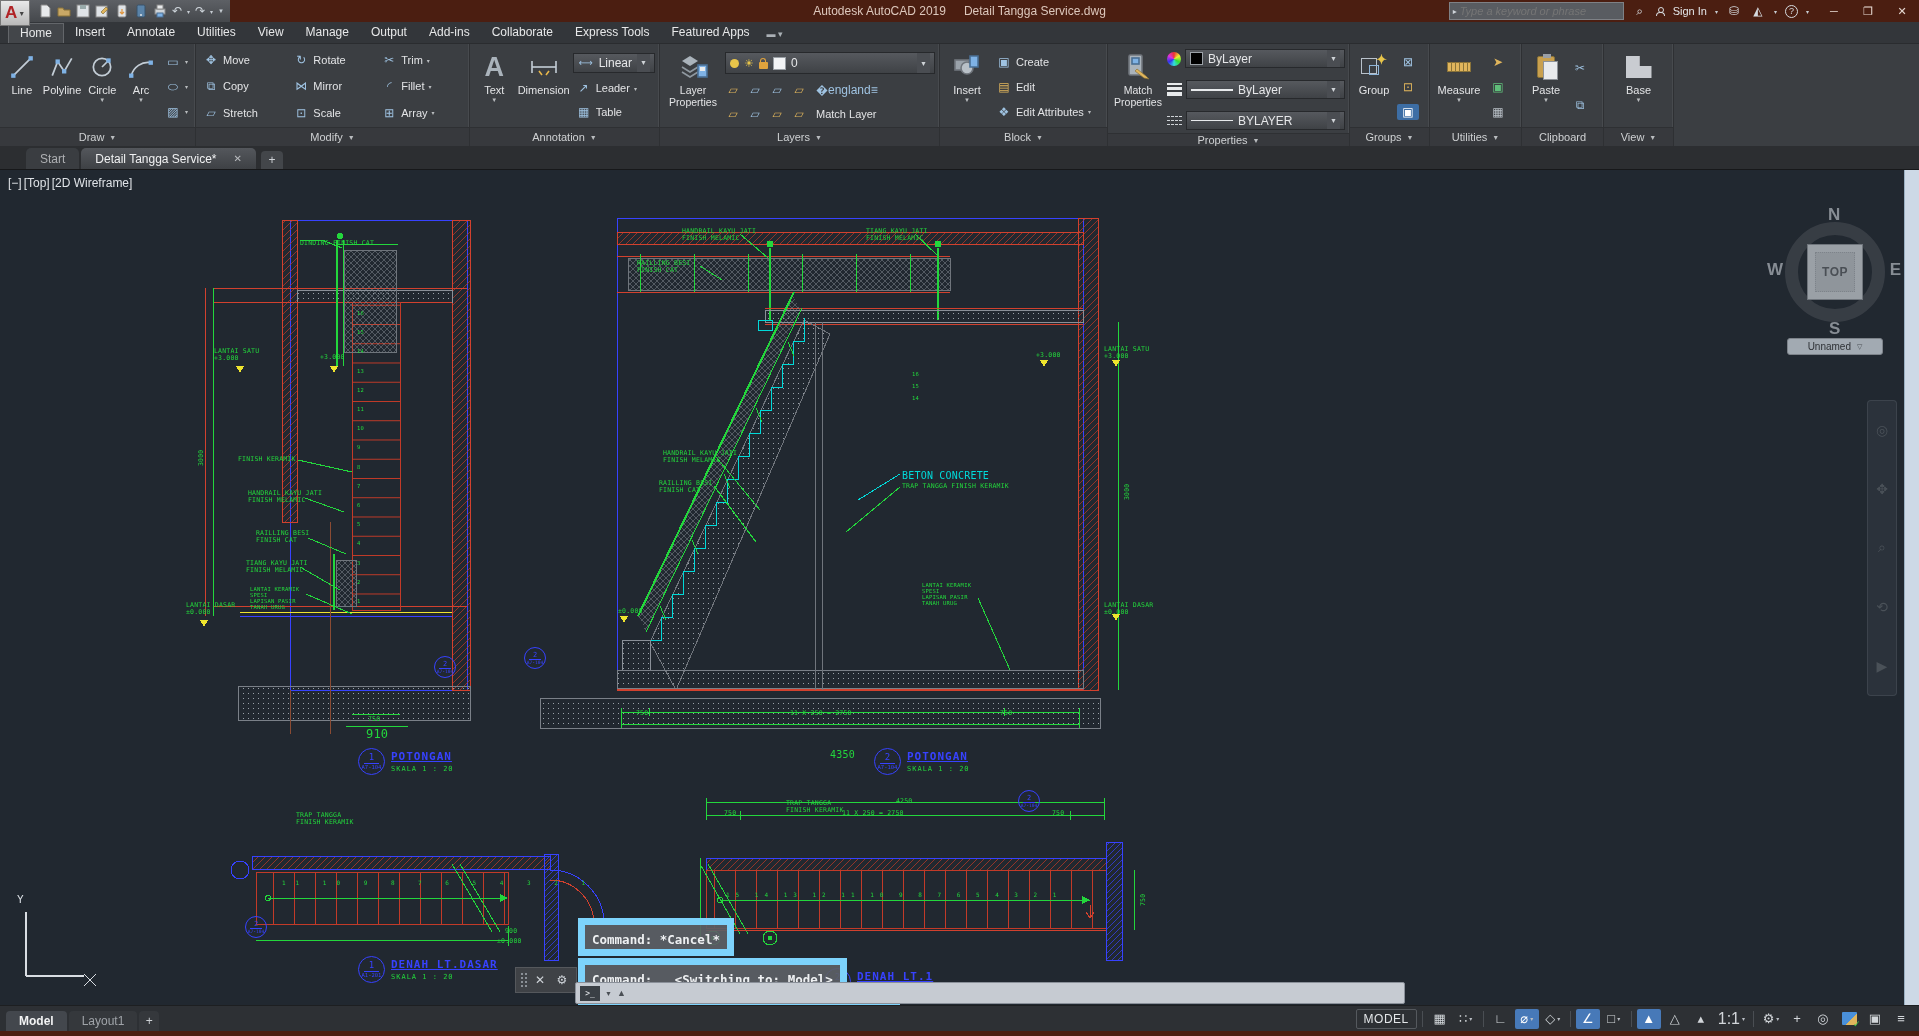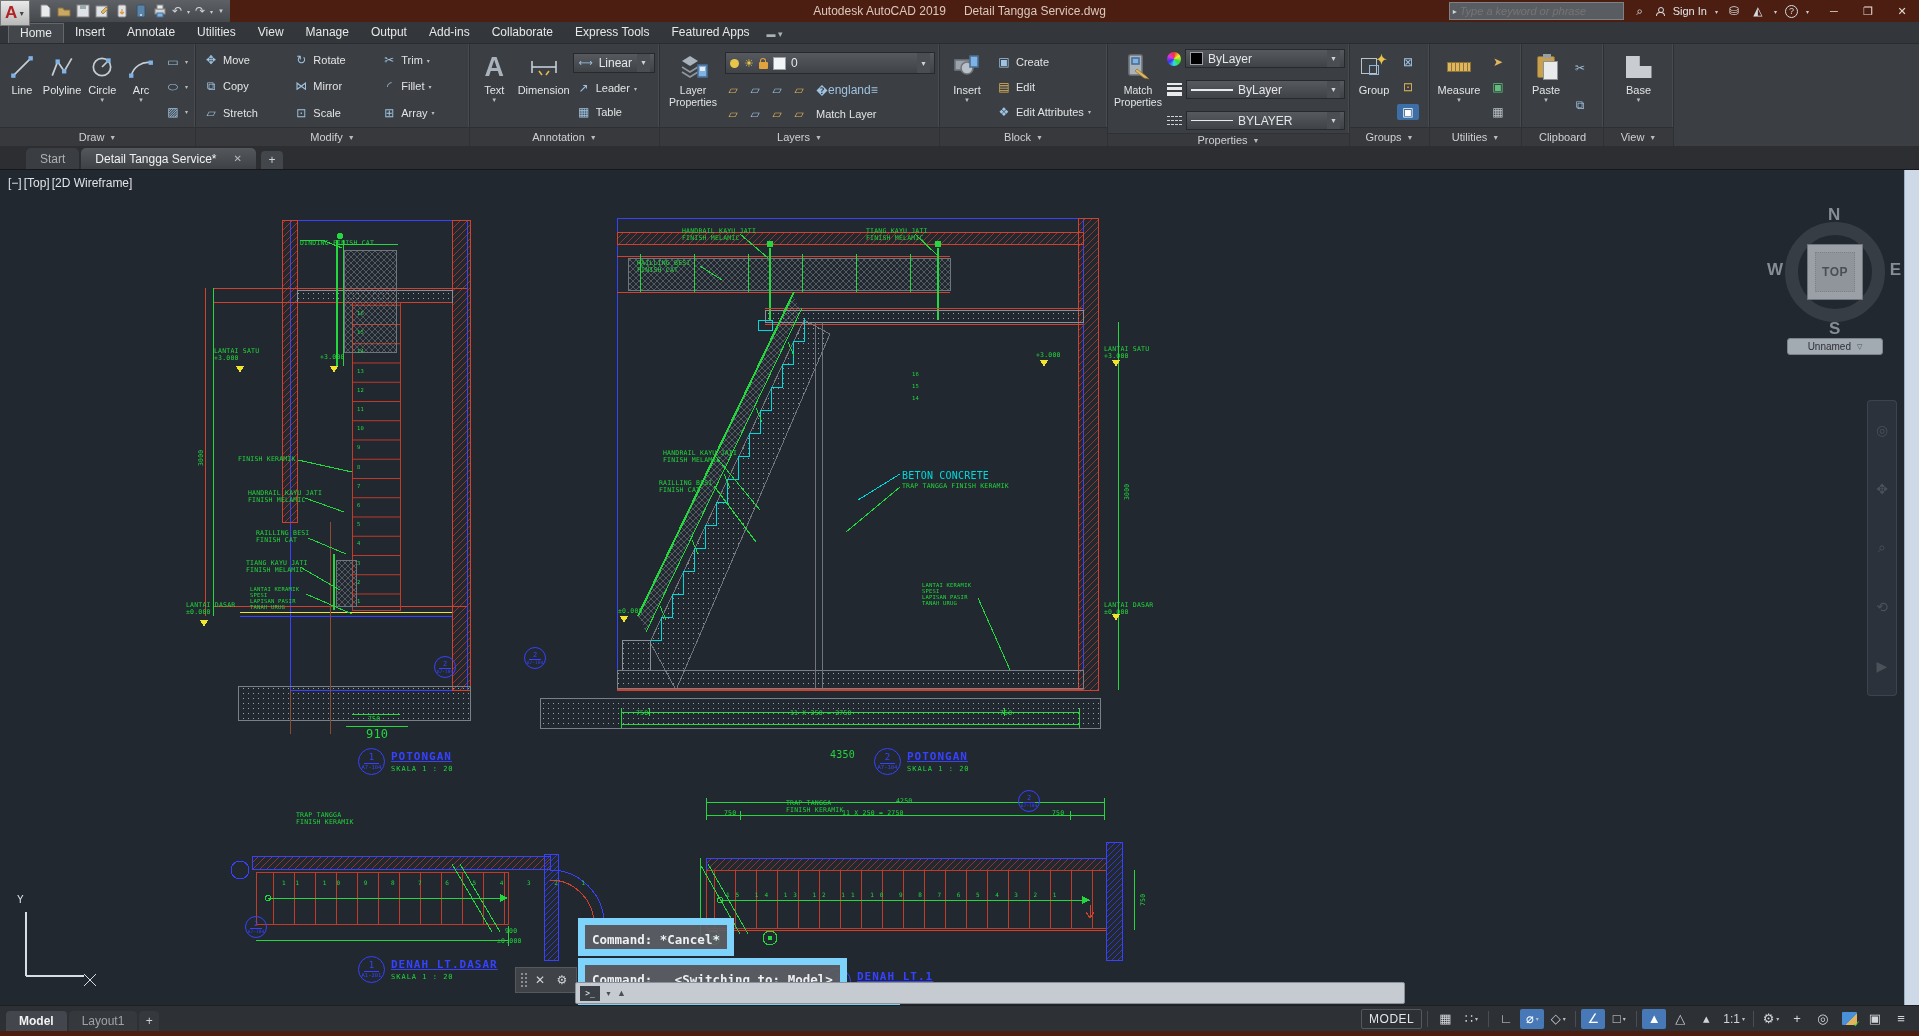--- a/index.html
+++ b/index.html
@@ -1069,21 +1069,21 @@
           <div class="stool active">
             <span>▲</span>
           </div>
           <div class="stool">
             <span>△</span>
           </div>
           <div class="stool">
             <span>▴</span>
           </div>
           <div class="stool">
-            <span style="font-size:12px">1:1</span>
+            <span style="font-size:16px">1:1</span>
             <span class="tdd">▾</span>
           </div>
           <span class="ssep"></span>
           <div class="stool">
             <span>⚙</span>
             <span class="tdd">▾</span>
           </div>
           <div class="stool">
             <span>+</span>
           </div>

